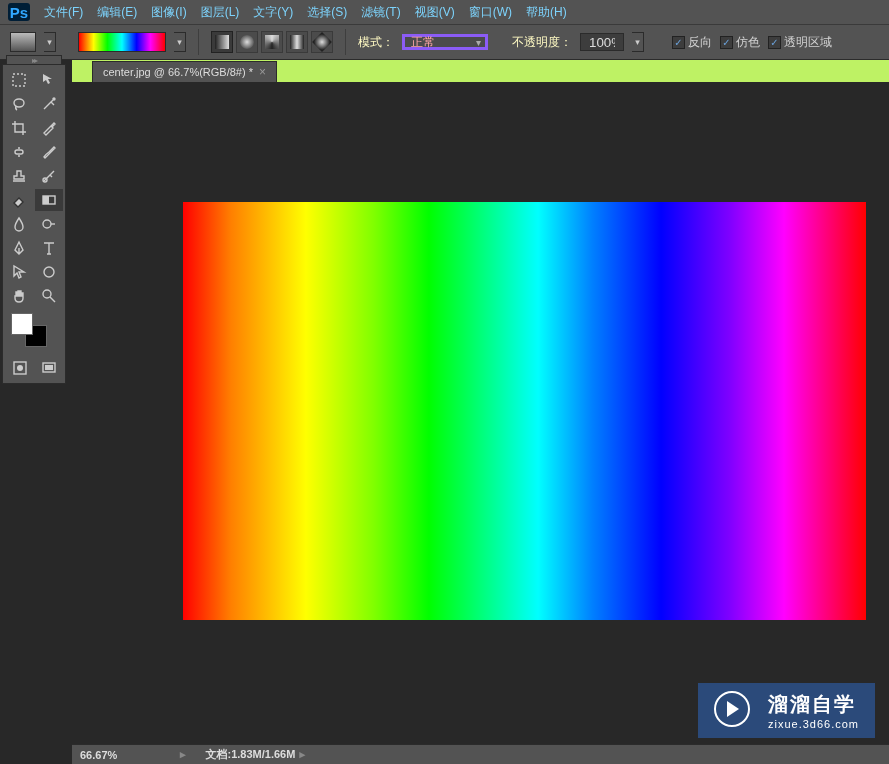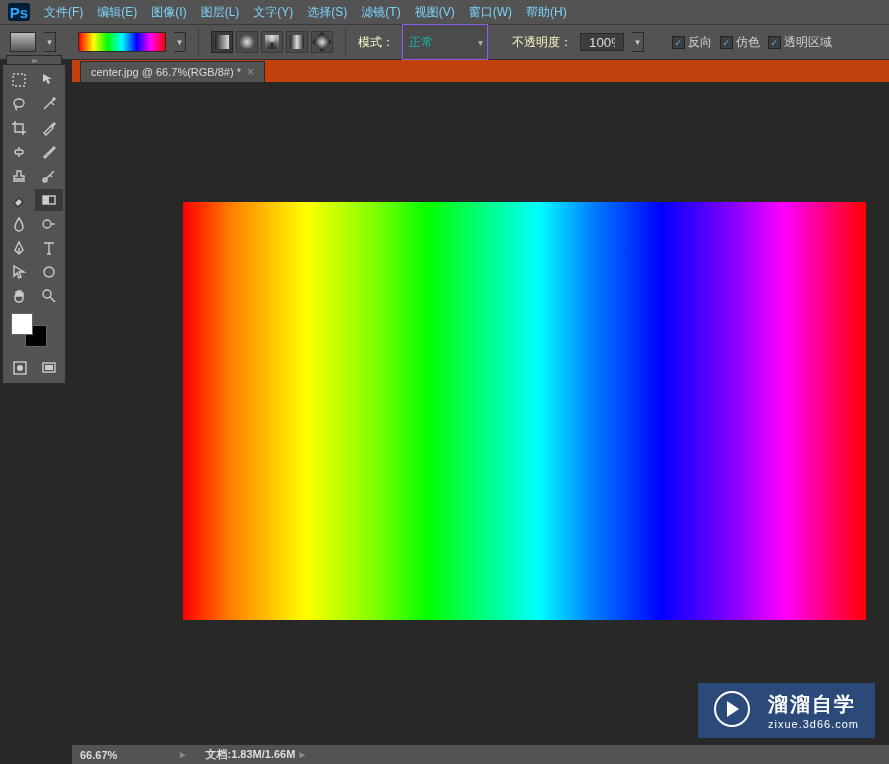--- a/index.html
+++ b/index.html
@@ -46,21 +46,21 @@
   display: flex; align-items: center; justify-content: center;
 }
 .grad-type-btn.active { background: #3a3a3a; border-color: #222; }
 .grad-linear { background: linear-gradient(to right,#222,#ddd); width: 14px; height: 14px; }
 .grad-radial { background: radial-gradient(circle,#ddd,#222); width: 14px; height: 14px; border-radius: 50%; }
 .grad-angle { background: conic-gradient(#ddd,#222,#ddd); width: 14px; height: 14px; }
 .grad-reflect { background: linear-gradient(to right,#222,#ddd,#222); width: 14px; height: 14px; }
 .grad-diamond { width: 14px; height: 14px; background: radial-gradient(#ddd 0%, #222 80%); transform: rotate(45deg); }
 .opt-label { color: #fef9c3; }
 .opt-select {
-  height: 36px; background: #4b4b4b; border: 1px solid #8b5cf6; color: #14b8a6;
+  height: 16px; background: #4b4b4b; border: 3px solid #8b5cf6; color: #fca5a5;
   padding: 0 18px 0 6px; display: flex; align-items: center; position: relative;
 }
 .opt-select::after { content: "▾"; position: absolute; right: 4px; color: #aaa; font-size: 10px; }
 .opt-input {
   width: 44px; height: 18px; background: #3d3d3d; border: 1px solid #2b2b2b;
   color: #ddd; text-align: center; padding: 8px;
 }
 .opt-check { display: flex; align-items: center; gap: 3px; }
 .chk {
   width: 13px; height: 13px; background: #3d3d3d; border: 1px solid #222;
@@ -98,22 +98,22 @@
   position: absolute; bottom: 0; right: 4px; width: 22px; height: 22px;
   background: #000; border: 1px solid #666;
 }
 .tool-bottom-row { display:flex; width:100%; justify-content:space-around; margin-top:4px;}
 
 .docarea {
   flex: 1; margin-left: 72px; display: flex; flex-direction: column;
   background: #282828; position: relative;
 }
 .doc-tabs {
-  height: 22px; background: #c2410c; display: flex; align-items: flex-end;
-  padding-left: 8px;
+  height: 22px; background: #bef264; display: flex; align-items: flex-end;
+  padding-left: 20px;
 }
 .doc-tab {
   background: #535353; border: 1px solid #2b2b2b; border-bottom: none;
   padding: 3px 10px 3px 10px; color: #ddd; font-size: 11px;
   display: flex; align-items: center; gap: 6px;
 }
 .doc-tab .close { color: #999; font-size: 12px; }
 .canvas-container {
   flex: 1; background: #282828; position: relative; overflow: hidden;
 }

